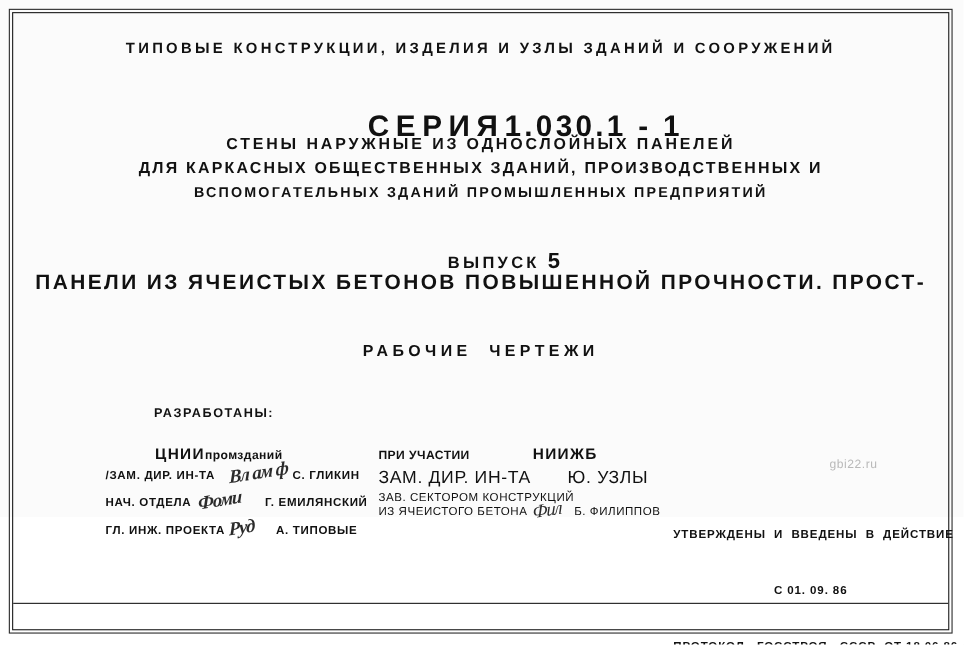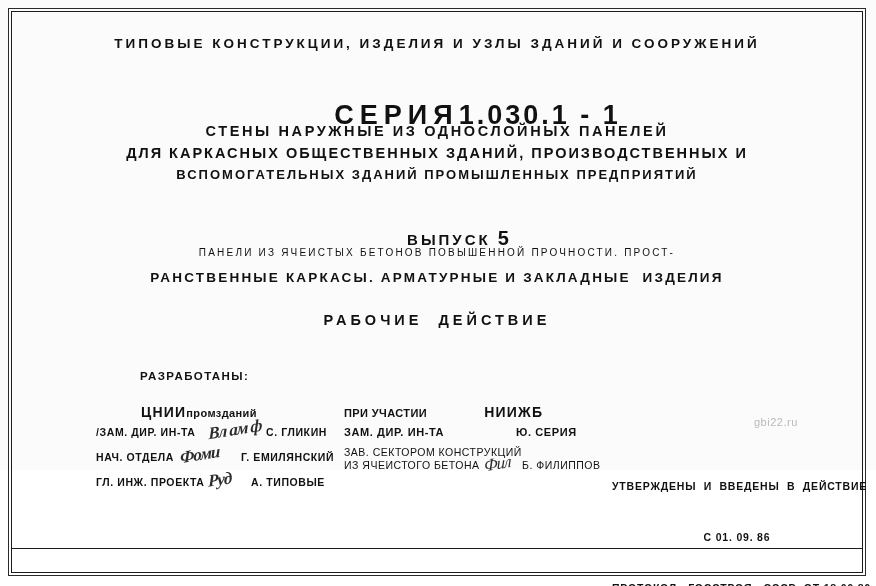--- a/index.html
+++ b/index.html
@@ -90,21 +90,21 @@
     letter-spacing: 3px;
   }
 
   .line-sub1 { top: 111px; font-size: 14.5px; font-weight: bold; letter-spacing: 2.6px; }
   .line-sub2 { top: 133px; font-size: 14.5px; font-weight: bold; letter-spacing: 2.0px; }
   .line-sub3 { top: 155px; font-size: 13px; font-weight: bold; letter-spacing: 2.0px; }
 
   .line-issue { top: 198px; font-size: 15px; font-weight: bold; letter-spacing: 3px; }
   .line-issue .num { font-size: 20px; letter-spacing: 1px; }
 
-  .line-desc1 { top: 235px; font-size: 10px; font-weight: normal; letter-spacing: 2.2px; }
+  .line-desc1 { top: 235px; font-size: 19px; font-weight: bold; letter-spacing: 2.2px; }
   .line-desc2 { top: 258px; font-size: 13.5px; font-weight: bold; letter-spacing: 2.2px; }
 
   .line-working { top: 300px; font-size: 14.5px; font-weight: bold; letter-spacing: 4px; }
 
   
   .devel-label {
     position: absolute;
     left: 128px;
     top: 358px;
     font-size: 11.5px;
@@ -162,22 +162,22 @@
     font-size: 17px;
     color: #1a1a1a;
     transform: rotate(-9deg) skewX(-8deg);
     letter-spacing: -1px;
     opacity: 0.92;
   }
 
   .mid-row {
     position: relative;
     height: 24px;
-    font-size: 11px;
-    font-weight: bold;
+    font-size: 16px;
+    font-weight: normal;
     letter-spacing: 0.6px;
     white-space: pre;
   }
   .mid-row .role { position: absolute; left: 0; top: 4px; }
   .mid-row .name { position: absolute; top: 4px; }
 
   .mid-two {
     position: relative;
     height: 34px;
     font-size: 10.5px;
@@ -231,23 +231,22 @@
 
     <div class="row t line-sub1">СТЕНЫ НАРУЖНЫЕ ИЗ ОДНОСЛОЙНЫХ ПАНЕЛЕЙ</div>
     <div class="row t line-sub2">ДЛЯ КАРКАСНЫХ ОБЩЕСТВЕННЫХ ЗДАНИЙ, ПРОИЗВОДСТВЕННЫХ И</div>
     <div class="row t line-sub3">ВСПОМОГАТЕЛЬНЫХ ЗДАНИЙ ПРОМЫШЛЕННЫХ ПРЕДПРИЯТИЙ</div>
 
     <div class="row t line-issue">
       <span>ВЫПУСК</span><span> </span><span class="num">5</span>
     </div>
 
     <div class="row t line-desc1">ПАНЕЛИ ИЗ ЯЧЕИСТЫХ БЕТОНОВ ПОВЫШЕННОЙ ПРОЧНОСТИ. ПРОСТ-</div>
-    <div class="row t line-desc2">РАНСТВЕННЫЕ КАРКАСЫ. АРМАТУРНЫЕ И ЗАКЛАДНЫЕ  ИЗДЕЛИЯ</div>
-
-    <div class="row t line-working">РАБОЧИЕ  ДЕЙСТВИЕ</div>
+
+    <div class="row t line-working">РАБОЧИЕ  ЧЕРТЕЖИ</div>
 
     <div class="devel-label">РАЗРАБОТАНЫ:</div>
 
     <div class="col-left">
       <div class="org"><span class="big">ЦНИИ</span><span class="small">промзданий</span></div>
 
       <div class="sig-row">
         <span class="role">/ЗАМ. ДИР. ИН-ТА</span>
         <span class="scribble" style="left:112px;">Вл ам ф</span>
         <span class="name" style="left:170px;">С. ГЛИКИН</span>
@@ -264,21 +263,21 @@
         <span class="scribble" style="left:112px;">Руд</span>
         <span class="name" style="left:155px;">А. ТИПОВЫЕ</span>
       </div>
     </div>
 
     <div class="col-mid">
       <div class="org"><span class="small">ПРИ УЧАСТИИ</span><span>   </span><span class="big">НИИЖБ</span></div>
 
       <div class="mid-row">
         <span class="role">ЗАМ. ДИР. ИН-ТА</span>
-        <span class="name" style="left:172px;">Ю. СЕРИЯ</span>
+        <span class="name" style="left:172px;">Ю. УЗЛЫ</span>
       </div>
 
       <div class="mid-two">
         <span class="l1">ЗАВ. СЕКТОРОМ КОНСТРУКЦИЙ</span>
         <span class="l2">ИЗ ЯЧЕИСТОГО БЕТОНА</span>
         <span class="scribble" style="left:140px; top:8px;">Фил</span>
         <span class="l2" style="left:178px;">Б. ФИЛИППОВ</span>
       </div>
     </div>
 

